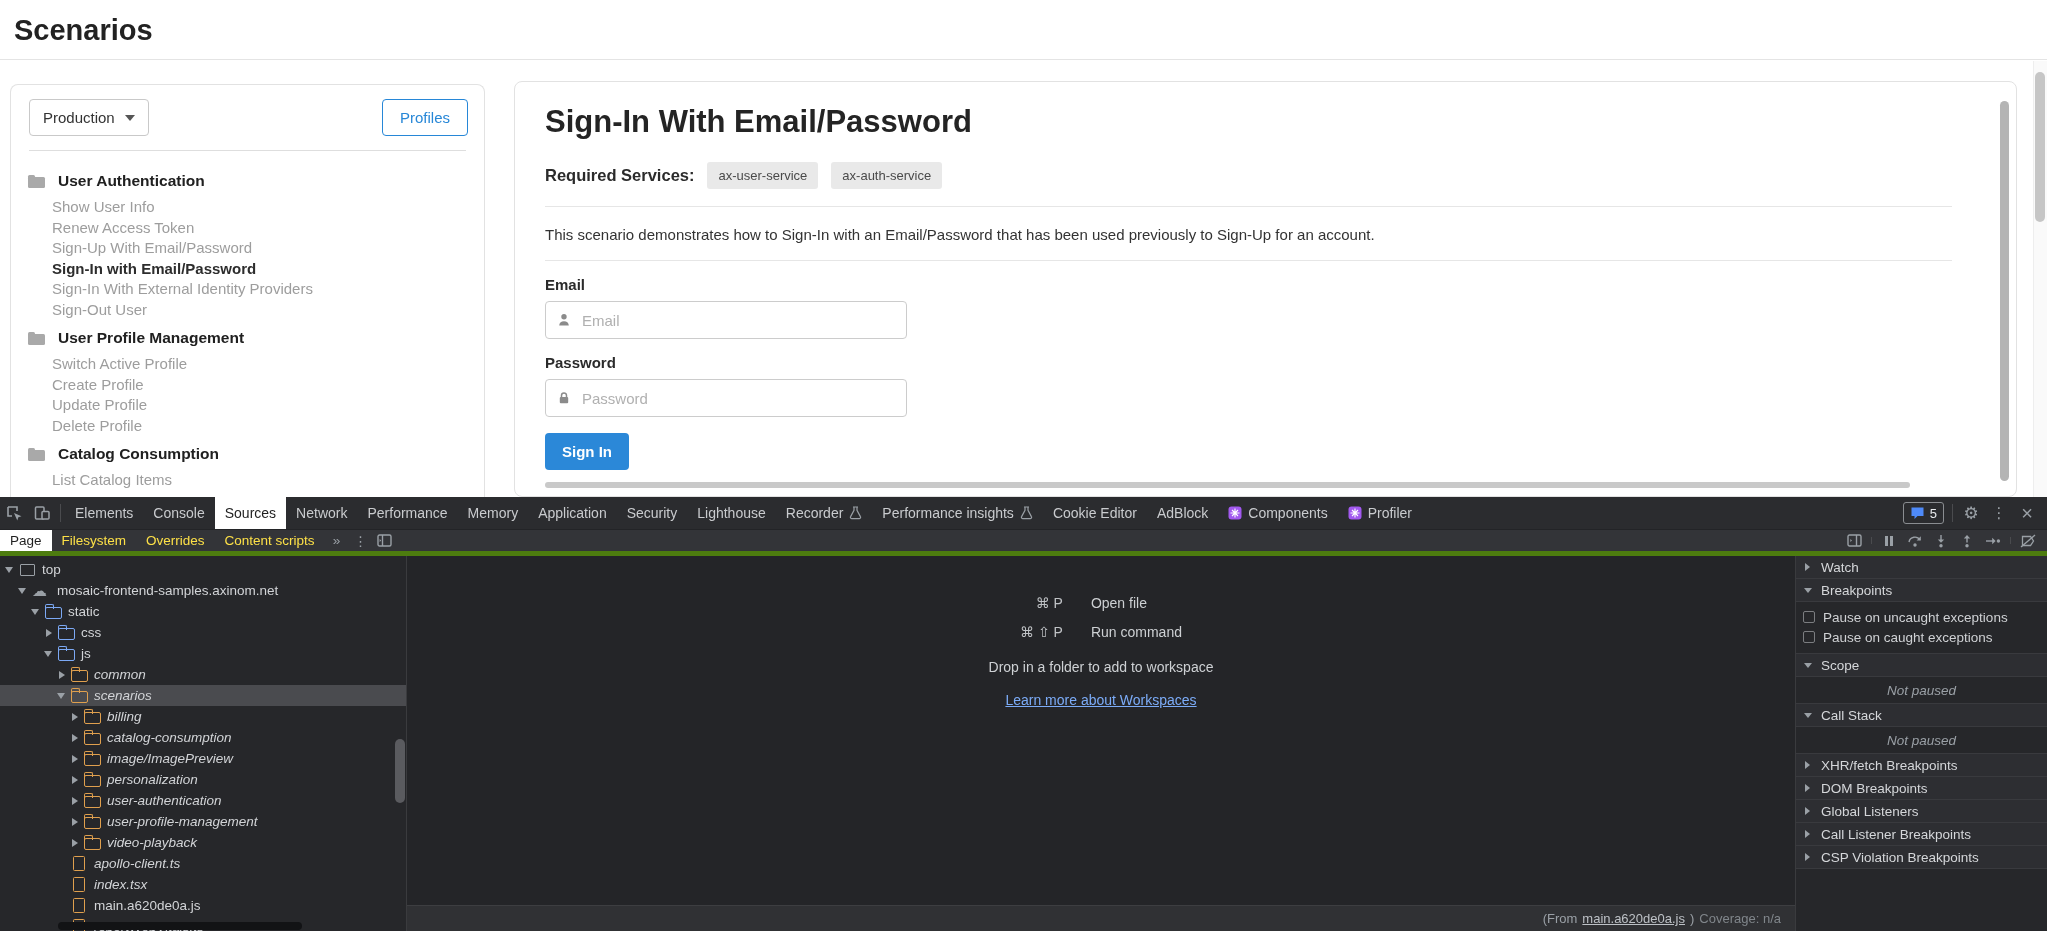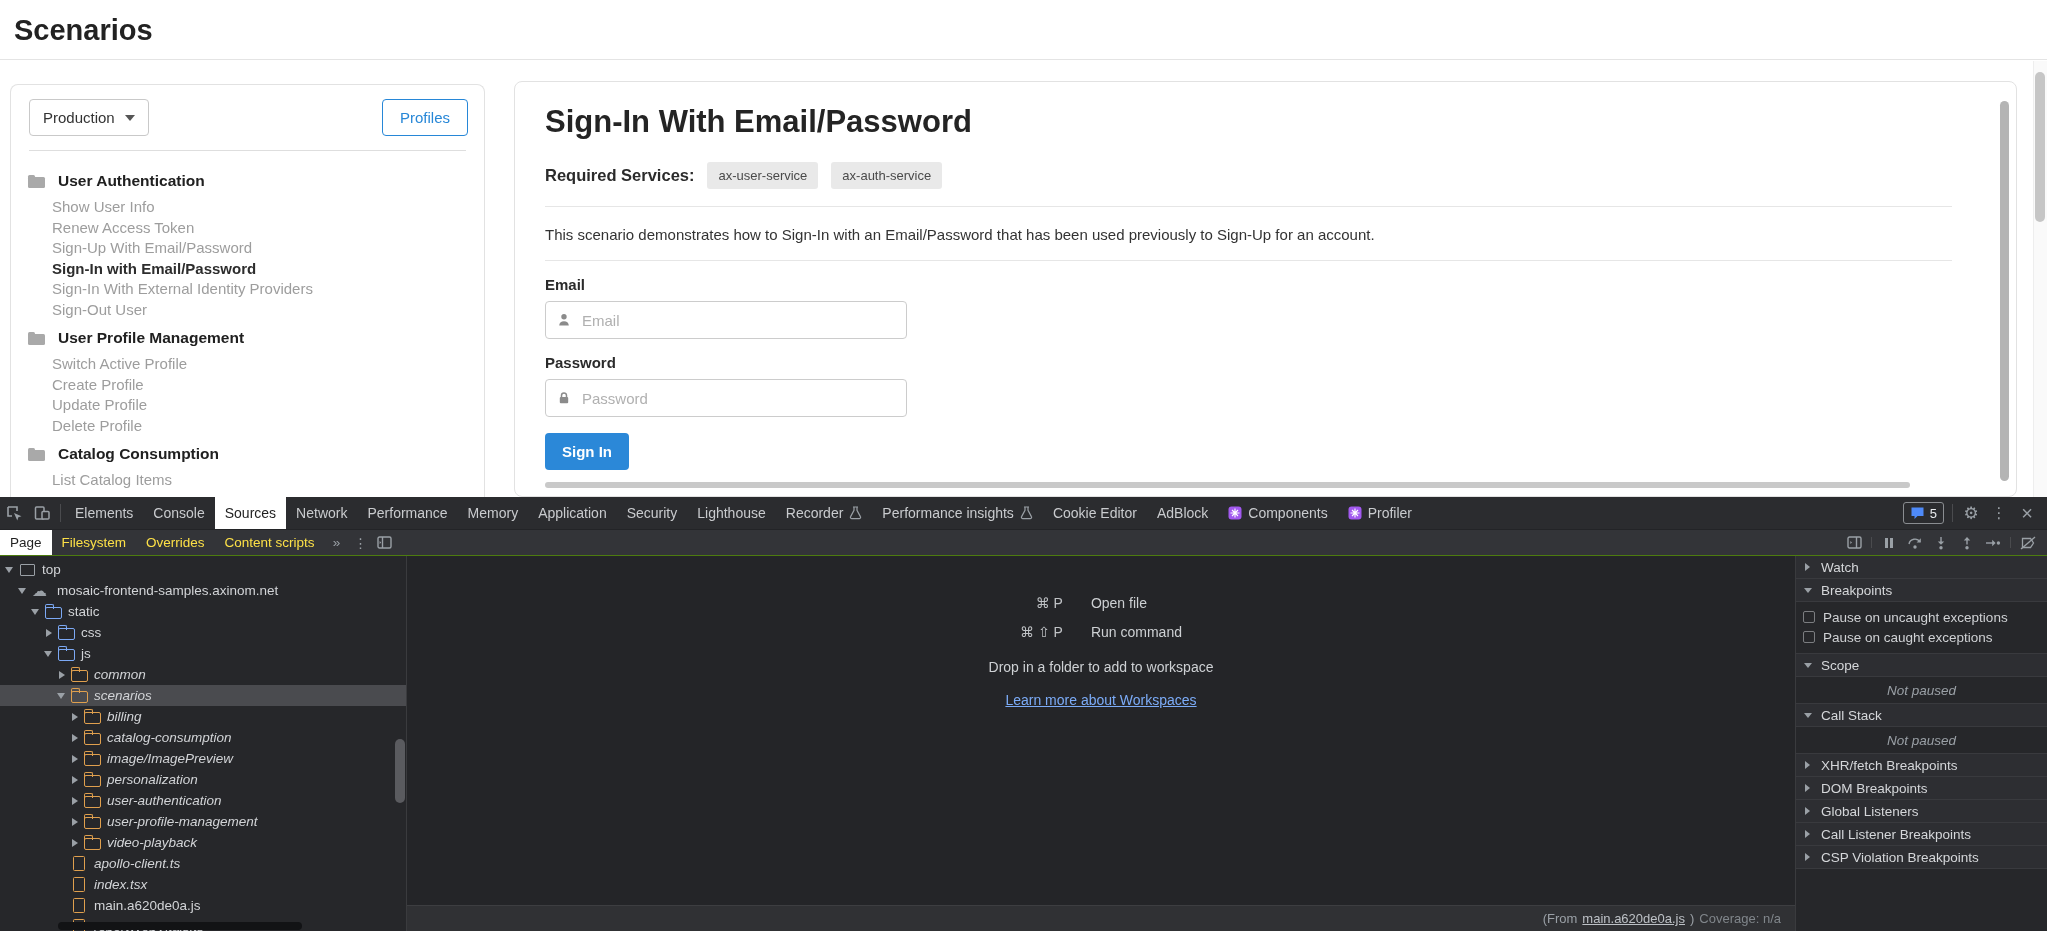--- a/index.html
+++ b/index.html
@@ -49,21 +49,21 @@
   .dt-toolbar1 { height:33px; background:#2b2c2f; display:flex; align-items:stretch; border-bottom:1px solid #232427; }
   .dt-icnbtn { display:flex; align-items:center; justify-content:center; width:28px; cursor:pointer; }
   .dt-sep { width:1px; background:#4a4b4e; margin:7px 4px; }
   .t1tab { display:flex; align-items:center; gap:6px; padding:0 10px; white-space:nowrap; cursor:pointer; }
   .t1tab.seltab { background:#fff; color:#1f1f1f; }
   .t1spacer { flex:1; }
   .issues-badge { display:flex; align-items:center; gap:5px; border:1px solid #8a8d91; border-radius:3px; padding:2px 6px; margin:5px 4px 5px 0; cursor:pointer; }
   .issues-count { font-size:13px; color:#e8eaed; }
   .glyphbtn { display:flex; align-items:center; justify-content:center; width:28px; color:#9aa0a6; cursor:pointer; font-size:17px; }
 
-  .dt-toolbar2 { height:26px; background:#333438; display:flex; align-items:stretch; border-bottom:1px solid #4d7c0f; font-size:13.5px; }
+  .dt-toolbar2 { height:26px; background:#333438; display:flex; align-items:stretch; border-bottom:5px solid #4d7c0f; font-size:13.5px; }
   .t2tab { display:flex; align-items:center; padding:0 10px; color:#fde047; white-space:nowrap; cursor:pointer; }
   .t2tab.seltab { background:#fff; color:#1f1f1f; }
   .t2glyph { display:flex; align-items:center; justify-content:center; width:24px; color:#9aa0a6; cursor:pointer; }
   .t2spacer { flex:1; }
   .dbgbtn { display:flex; align-items:center; justify-content:center; width:26px; cursor:pointer; }
 
   .dt-body { display:flex; height:375px; }
 
   
   .dt-tree { position:relative; width:407px; flex:none; background:#26272a; border-right:1px solid #3a3b3e; padding-top:3px; overflow:hidden; }

